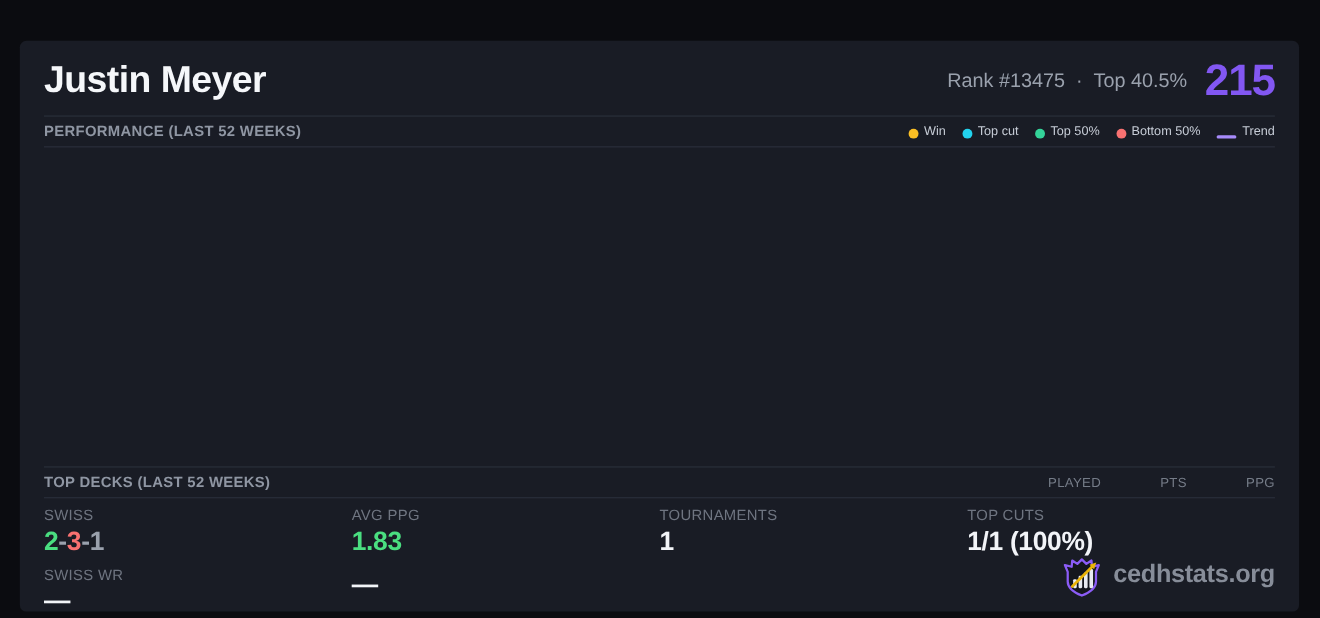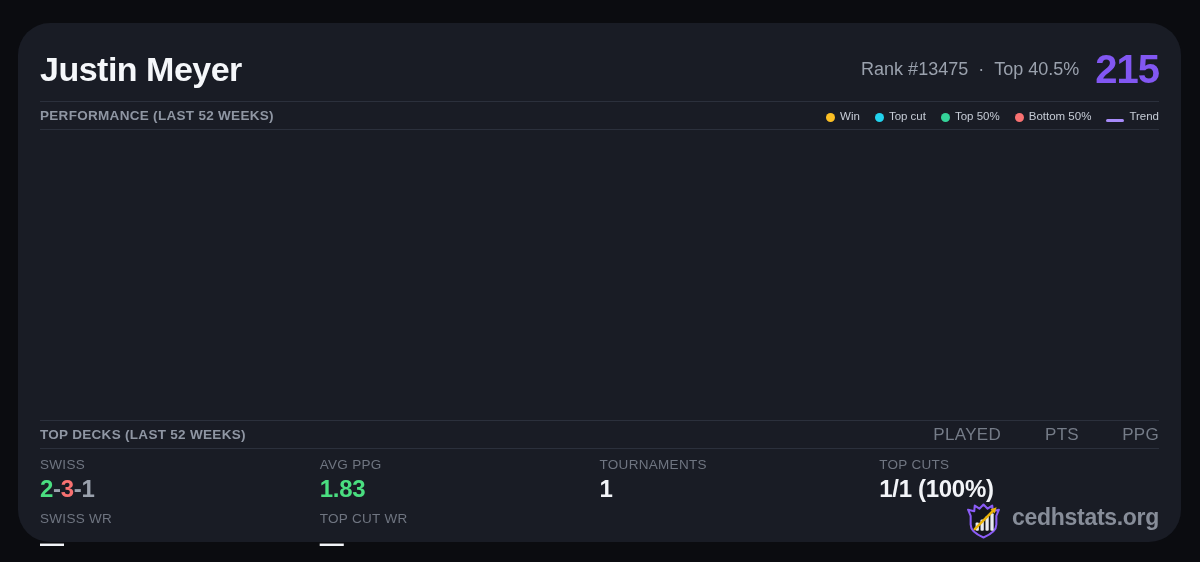--- a/index.html
+++ b/index.html
@@ -4,26 +4,26 @@
 <style>
   html,body{margin:0;padding:0;}
   body{
     width:1200px;height:562px;
     background:#0b0c10;
     font-family:"Liberation Sans","DejaVu Sans",sans-serif;
     overflow:hidden;position:relative;
     -webkit-font-smoothing:antialiased;
   }
   .card{
-    position:absolute;left:18px;top:23px;
+    position:absolute;left:18px;top:37px;
     width:1163px;height:519px;
     background:#191c25;
-    border-radius:32px;
+    border-radius:6px;
     box-sizing:border-box;
-    padding:10px 22px;
+    padding:0 22px;
     display:flex;flex-direction:column;
   }
   
   .card-header{
     height:64px;flex:0 0 64px;
     display:flex;align-items:center;justify-content:space-between;
     padding-top:4px;
   }
   .player-name{
     font-size:34px;font-weight:700;color:#f5f7fa;letter-spacing:-0.5px;
@@ -54,21 +54,21 @@
   .dot-win{background:#fbbf24;}
   .dot-topcut{background:#22d3ee;}
   .dot-top50{background:#34d399;}
   .dot-bottom50{background:#f87171;}
   .trend-swatch{width:18px;height:3px;border-radius:2px;background:#a78bfa;flex:0 0 18px;}
   
   .chart-area{flex:0 0 290px;height:290px;}
   
   .topdecks-cols{display:flex;}
   .topdecks-col{
-    font-size:17px;color:#757c88;letter-spacing:0.3px;text-align:right;
+    font-size:12px;color:#757c88;letter-spacing:0.3px;text-align:right;
   }
   .col-played{width:90px;}
   .col-pts{width:78px;}
   .col-ppg{width:80px;}
   
   .stats-grid{
     flex:1;
     display:grid;
     grid-template-columns:repeat(4,1fr);
     grid-template-rows:1fr 1fr;
@@ -174,21 +174,20 @@
       <span class="stat-label">TOP CUTS</span>
       <span class="stat-value">1/1 (100%)</span>
     </div>
 
     <div class="stat">
       <span class="stat-label">SWISS WR</span>
       <span class="stat-value">—</span>
     </div>
 
     <div class="stat">
-      <span class="stat-label">TOP CUT WR</span>
       <span class="stat-value">—</span>
     </div>
 
     <div class="branding">
       <svg class="brand-logo" viewBox="0 0 36 36">
         <path d="M18 1.5 L22 5.5 L26.5 2.5 L27 8 L33 6.5 L30.5 12.5 L30.5 21 C30.5 26.5 25.5 30.5 18 33.5 C10.5 30.5 5.5 26.5 5.5 21 L5.5 12.5 L3 6.5 L9 8 L9.5 2.5 L14 5.5 Z" fill="#14161d" stroke="#8b5cf6" stroke-width="2" stroke-linejoin="round"></path>
         <rect x="10.3" y="19" width="3.2" height="8" rx="1" fill="#e8eaf0"></rect>
         <rect x="15.1" y="16" width="3.2" height="11" rx="1" fill="#e8eaf0"></rect>
         <rect x="19.9" y="13" width="3.2" height="14" rx="1" fill="#e8eaf0"></rect>
         <rect x="24.7" y="10" width="3.2" height="17" rx="1" fill="#e8eaf0"></rect>

